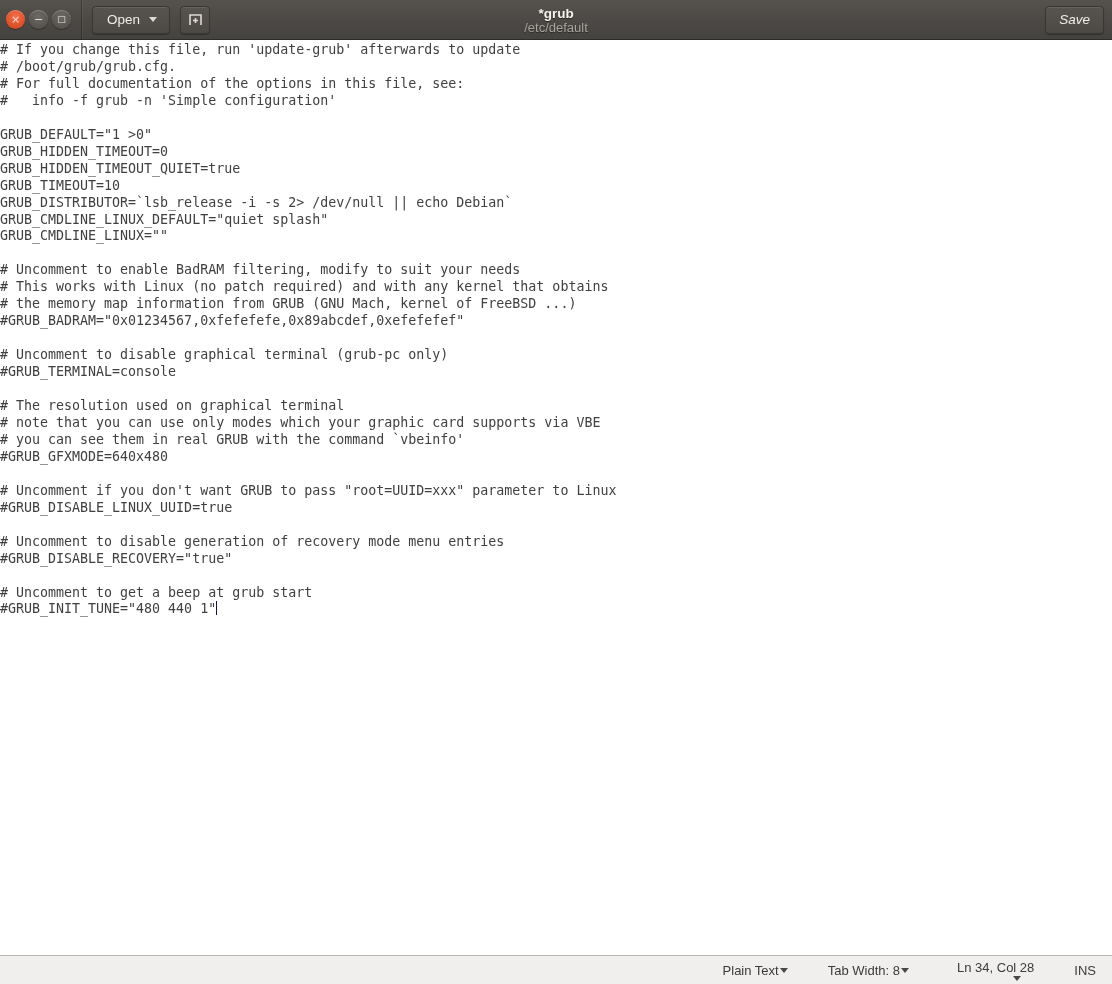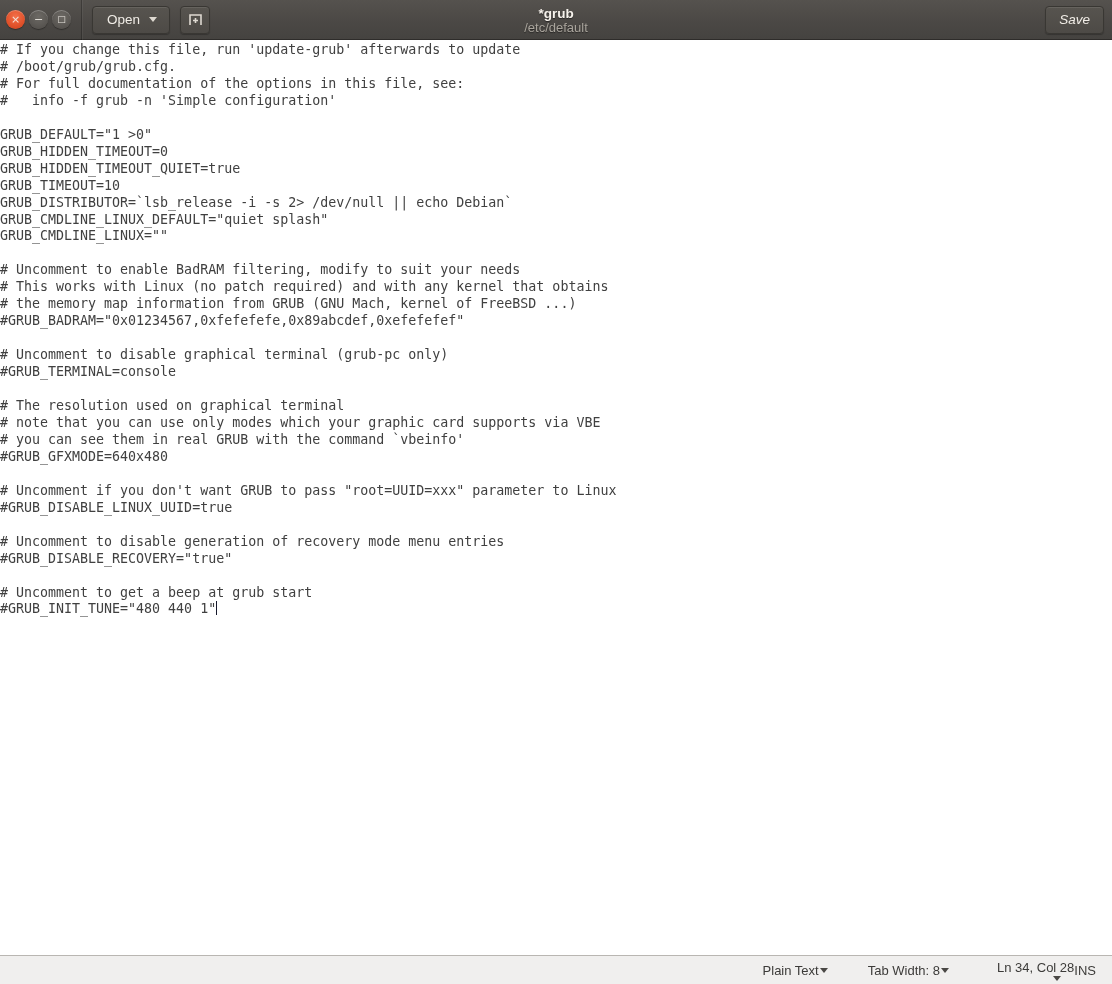--- a/index.html
+++ b/index.html
@@ -195,21 +195,21 @@
   }
   .sb-caret {
     width: 0; height: 0;
     border-left: 4.5px solid transparent;
     border-right: 4.5px solid transparent;
     border-top: 5px solid #4a4845;
   }
   .sb-gap-a { margin-left: 40px; }
   .sb-pos { margin-left: 48px; display:flex; align-items:center;flex-direction:column; }
   .sb-pos .sb-caret { margin-left: 42px; }
-  .sb-ins { cursor: default; }
+  .sb-ins { margin-left: 40px; cursor: default; }
 
   
   .watermark {
     position: absolute;
     left: 770px;
     top: 950px;
     font-family: "Liberation Serif", serif;
     font-size: 20px;
     color: rgba(130,128,124,0.30);
     letter-spacing: 0.5px;

